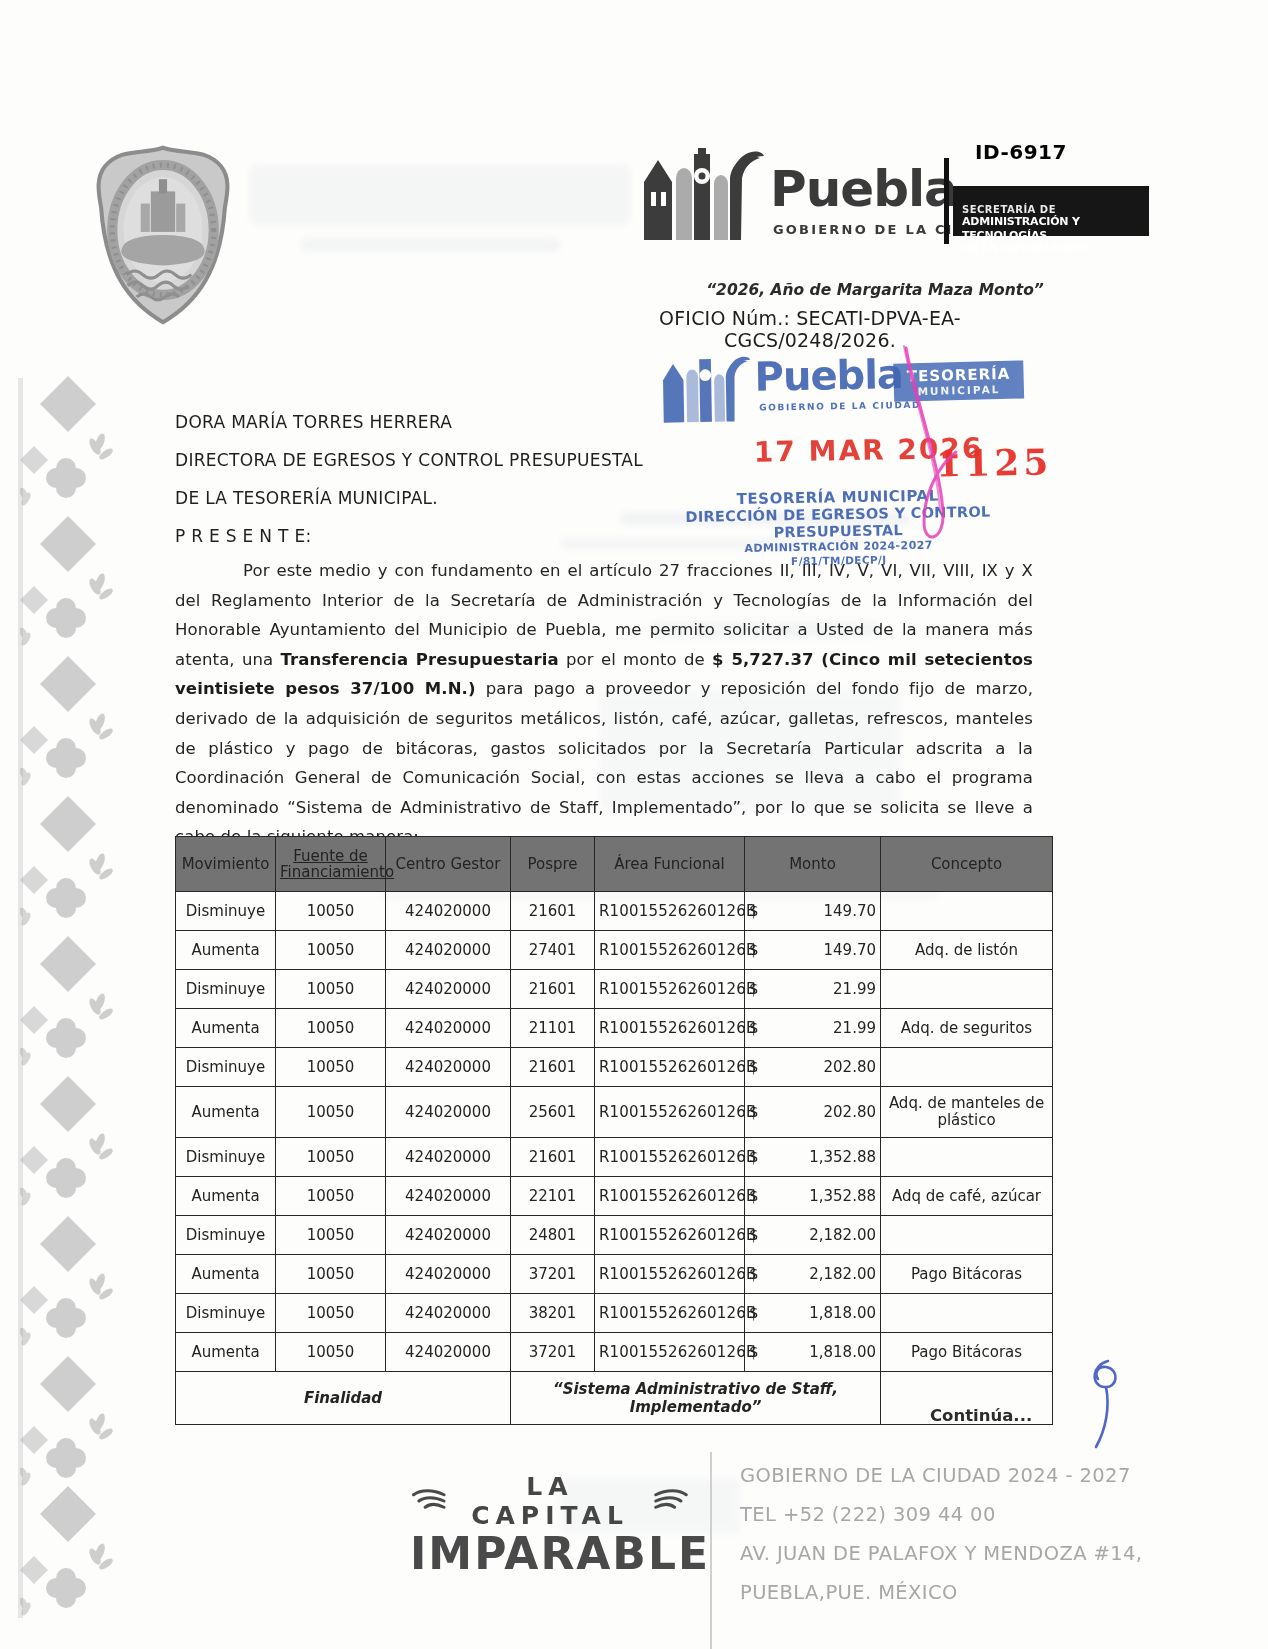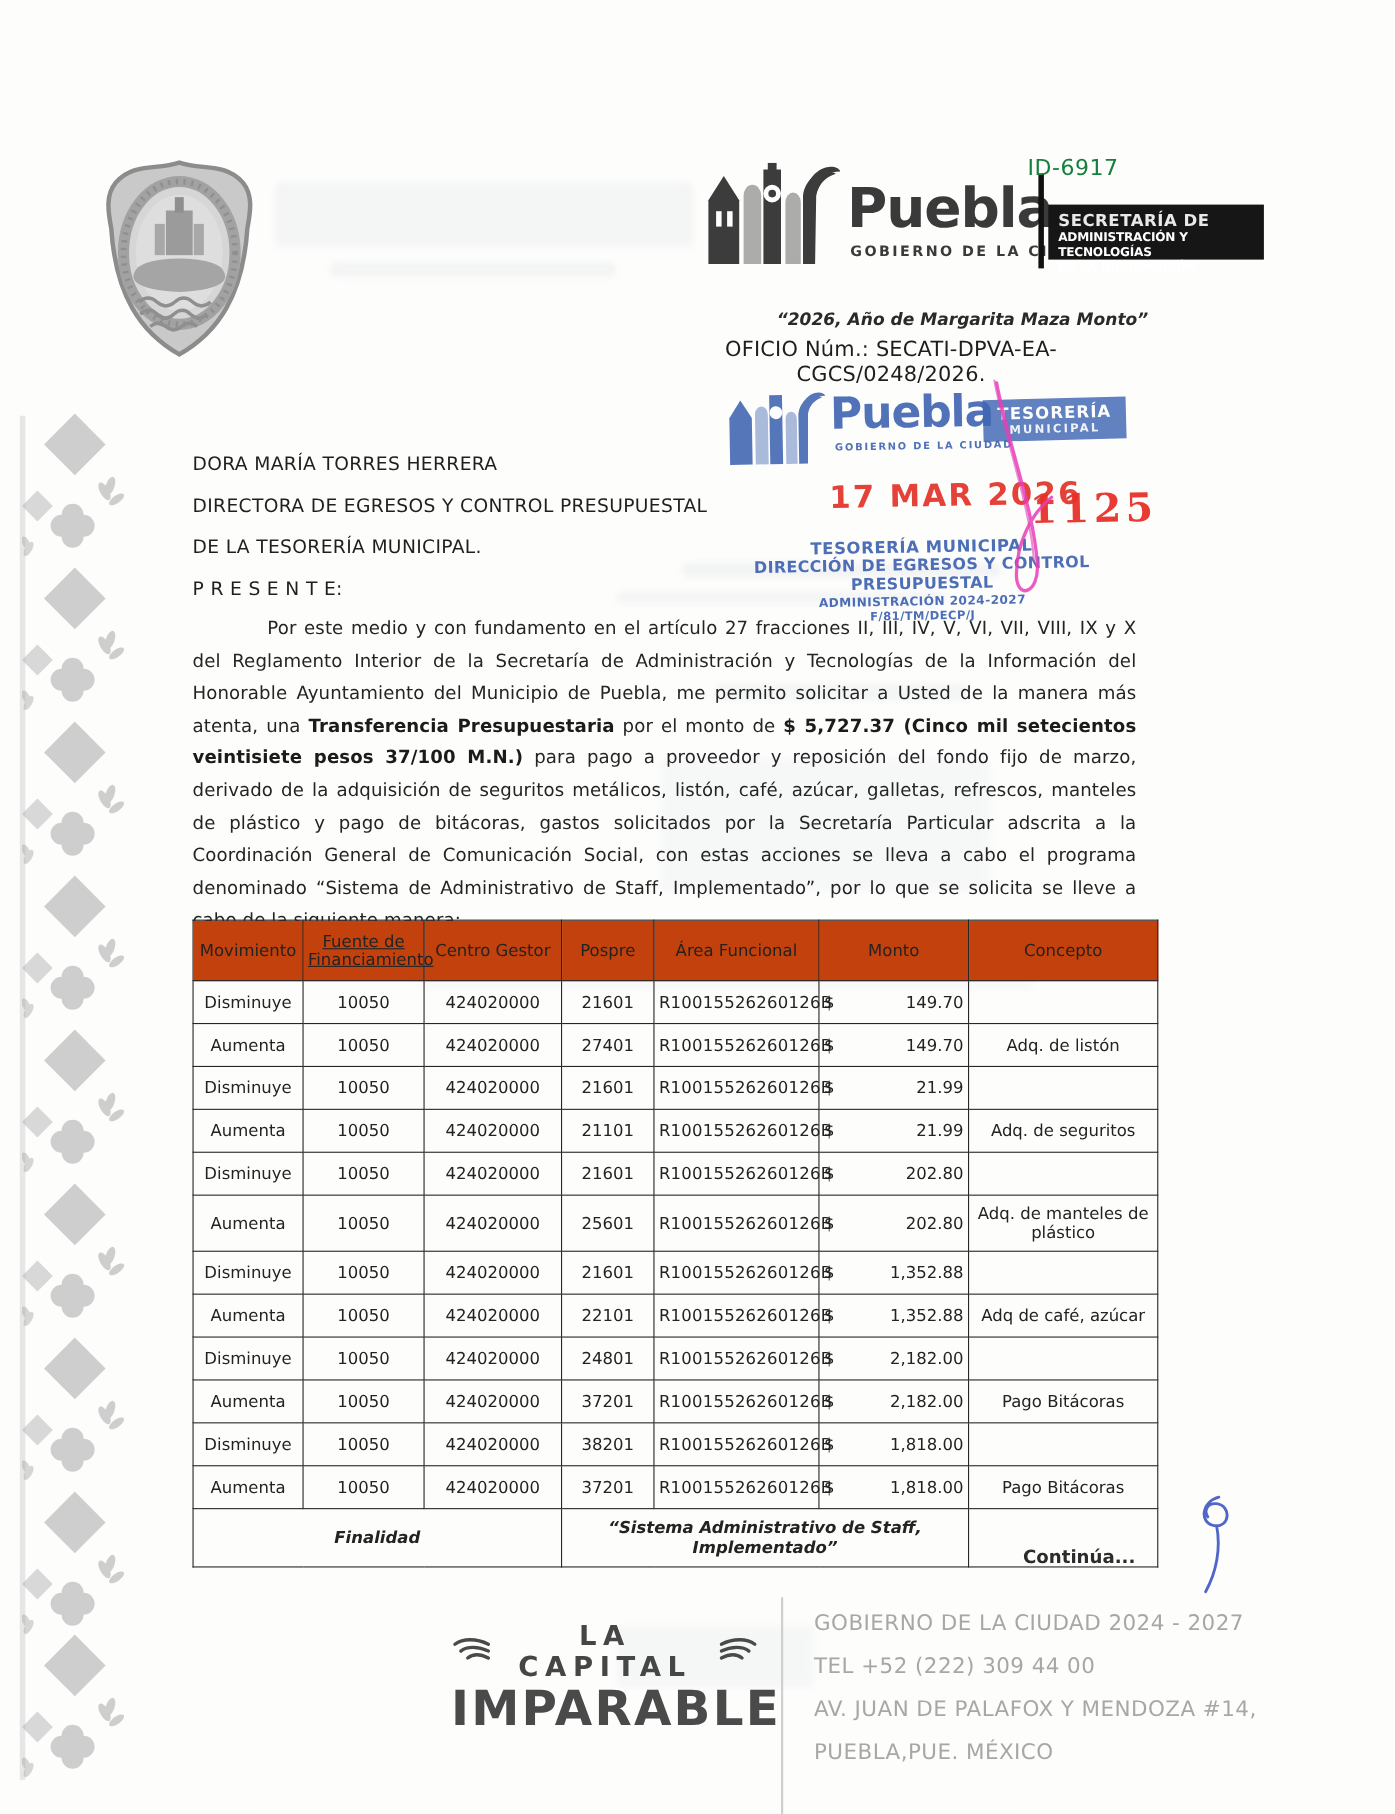--- a/index.html
+++ b/index.html
@@ -11,23 +11,23 @@
   .wm{left:20px;top:372px;opacity:.55;}
   .scan-edge{left:18px;top:378px;width:5px;height:1240px;background:#d7d7d7;opacity:.6;}
 
   
   .crest{left:92px;top:138px;}
   .hlogo-cluster{left:638px;top:148px;color:#3c3c3c;}
   .h-wordmark{left:770px;top:160px;font-size:50px;font-weight:bold;letter-spacing:-1px;color:#3a3a3a;}
   .h-tagline{left:773px;top:222px;font-size:13px;font-weight:bold;letter-spacing:2.2px;color:#3a3a3a;}
   .h-bar{left:944px;top:158px;width:5px;height:86px;background:#111;}
   .h-badge{left:953px;top:186px;width:196px;height:50px;background:#161616;color:#fff;padding:5px 8px 4px 9px;box-sizing:border-box;}
-  .h-badge .b1{font-size:15px;letter-spacing:.5px;font-weight:bold;color:#e9e9e9;}
+  .h-badge .b1{font-size:10px;letter-spacing:.5px;font-weight:bold;color:#e9e9e9;margin-top:13px;}
   .h-badge .b2,.h-badge .b3{font-size:11px;font-weight:bold;letter-spacing:-.2px;line-height:13.5px;}
-  .id-label{left:934px;top:140px;font-size:20px;font-weight:normal;color:#15803d;letter-spacing:.5px;}
+  .id-label{left:975px;top:140px;font-size:20px;font-weight:bold;color:#000000;letter-spacing:.5px;}
 
   .quote-line{left:700px;top:281px;width:350px;text-align:center;font-size:15.5px;font-weight:bold;font-style:italic;color:#2a2a2a;}
   .oficio-line{left:575px;top:307px;width:470px;text-align:center;font-size:19px;color:#1e1e1e;letter-spacing:.2px;}
 
   
   .stamp{left:652px;top:346px;width:400px;height:220px;transform:rotate(-1deg);}
   .st-cluster{left:8px;top:6px;color:#4064b2;opacity:.88;}
   .st-wordmark{left:104px;top:6px;font-size:40px;font-weight:bold;letter-spacing:-1px;color:#3f63b1;opacity:.9;}
   .st-tagline{left:108px;top:55px;font-size:9px;font-weight:bold;letter-spacing:1.6px;color:#3f63b1;opacity:.9;}
   .st-badge{left:243px;top:18px;width:118px;background:#3f66b4;opacity:.82;color:#fff;padding:4px 6px;text-align:center;transform:rotate(-.5deg);}
@@ -46,21 +46,21 @@
   .recipient div{font-size:17px;line-height:38px;letter-spacing:.3px;}
   .body-par{left:175px;top:556px;width:858px;font-size:16.5px;line-height:29.6px;text-align:justify;
             text-indent:68px;color:#242424;letter-spacing:.1px;}
   .body-par b{font-weight:bold;color:#1b1b1b;}
 
   
   .tbl-wrap{left:175px;top:836px;}
   table.doc{border-collapse:collapse;width:877px;table-layout:fixed;}
   table.doc th,table.doc td{border:1.6px solid #272727;text-align:center;vertical-align:middle;
         font-size:15px;color:#232323;padding:8px 4px;}
-  table.doc thead th{height:38px;font-weight:normal;background:#c2410c;}
+  table.doc thead th{height:38px;font-weight:normal;background:#737373;}
   th.h-fuente{font-size:13px;line-height:16px;text-decoration:underline;}
   table.doc tbody td{height:22px;}
   td.monto-cell{padding:8px 14px;}
   .monto-in{display:flex;justify-content:space-between;align-items:center;}
   td.concepto{font-size:13.5px;line-height:17px;padding:6px 10px;}
   td.area{font-size:14.5px;letter-spacing:.2px;}
   tr.finalidad td{font-style:italic;font-weight:bold;font-size:15px;height:20px;}
 
   
   .continua{left:930px;top:1406px;font-size:16.5px;font-weight:bold;color:#2c2c2c;}

